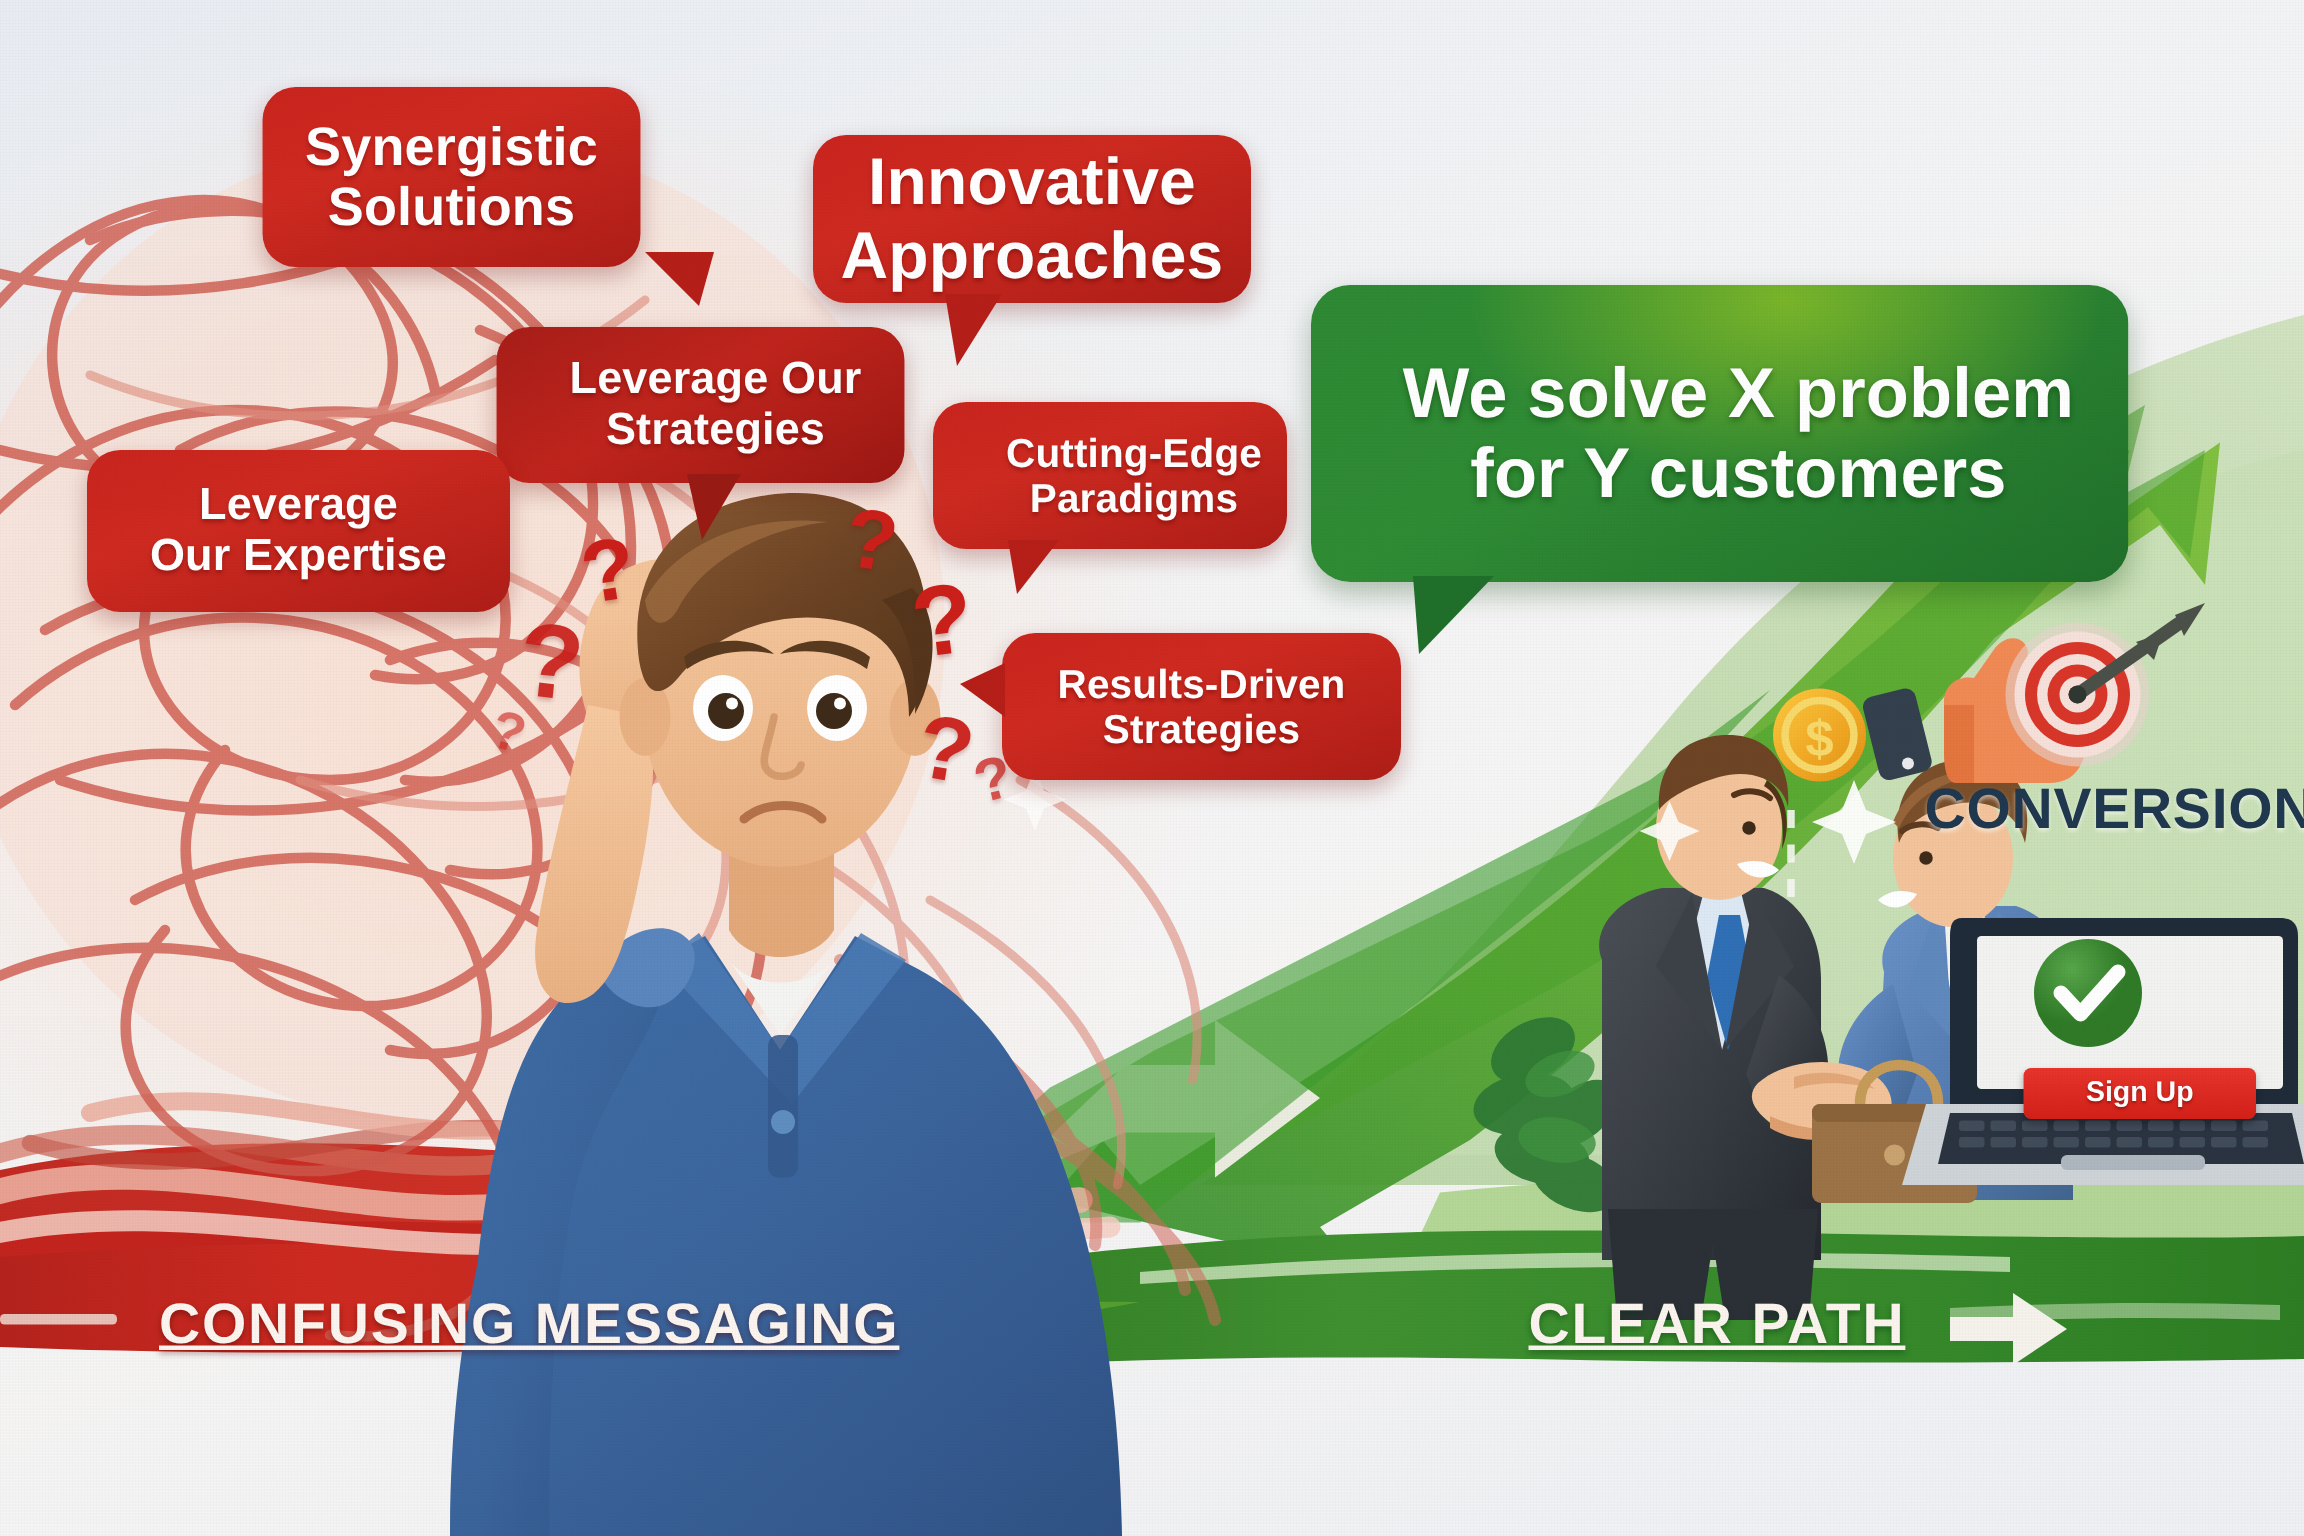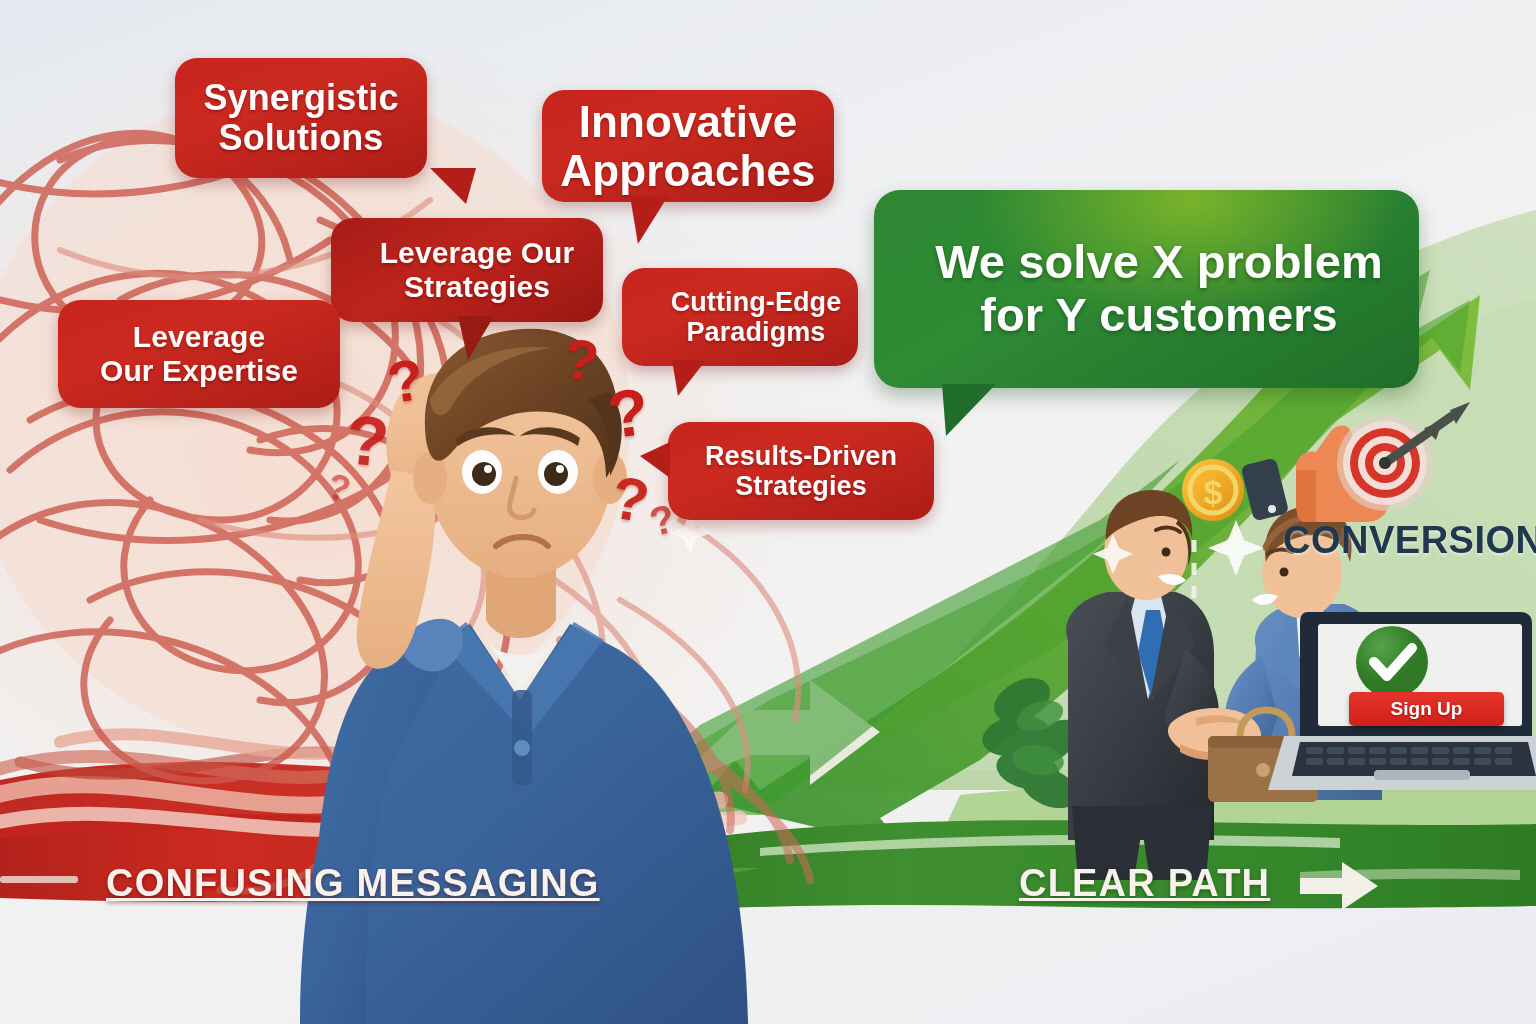--- a/index.html
+++ b/index.html
@@ -74,21 +74,21 @@
 
   #conversion-label {
     position:absolute; left:1283px; top:519px;
     color:#20384f; font-weight:700; font-size:38px; letter-spacing:.5px;
     text-shadow:0 2px 3px rgba(255,255,255,.55);
     white-space:nowrap;
   }
 
   
   #signup-btn {
-    position:absolute; left:1349px; top:692px; width:155px; height:34px;
+    position:absolute; left:1349px; top:712px; width:155px; height:34px;
     background:linear-gradient(180deg,#e8342b 0%,#d32018 100%);
     border-radius:5px; color:#fff; font-weight:700; font-size:19px;
     display:flex; align-items:center; justify-content:center;
     box-shadow:0 3px 5px rgba(0,0,0,.28);
     text-shadow:0 1px 2px rgba(90,0,0,.5);
   }
 </style>
 </head>
 <body>
 

